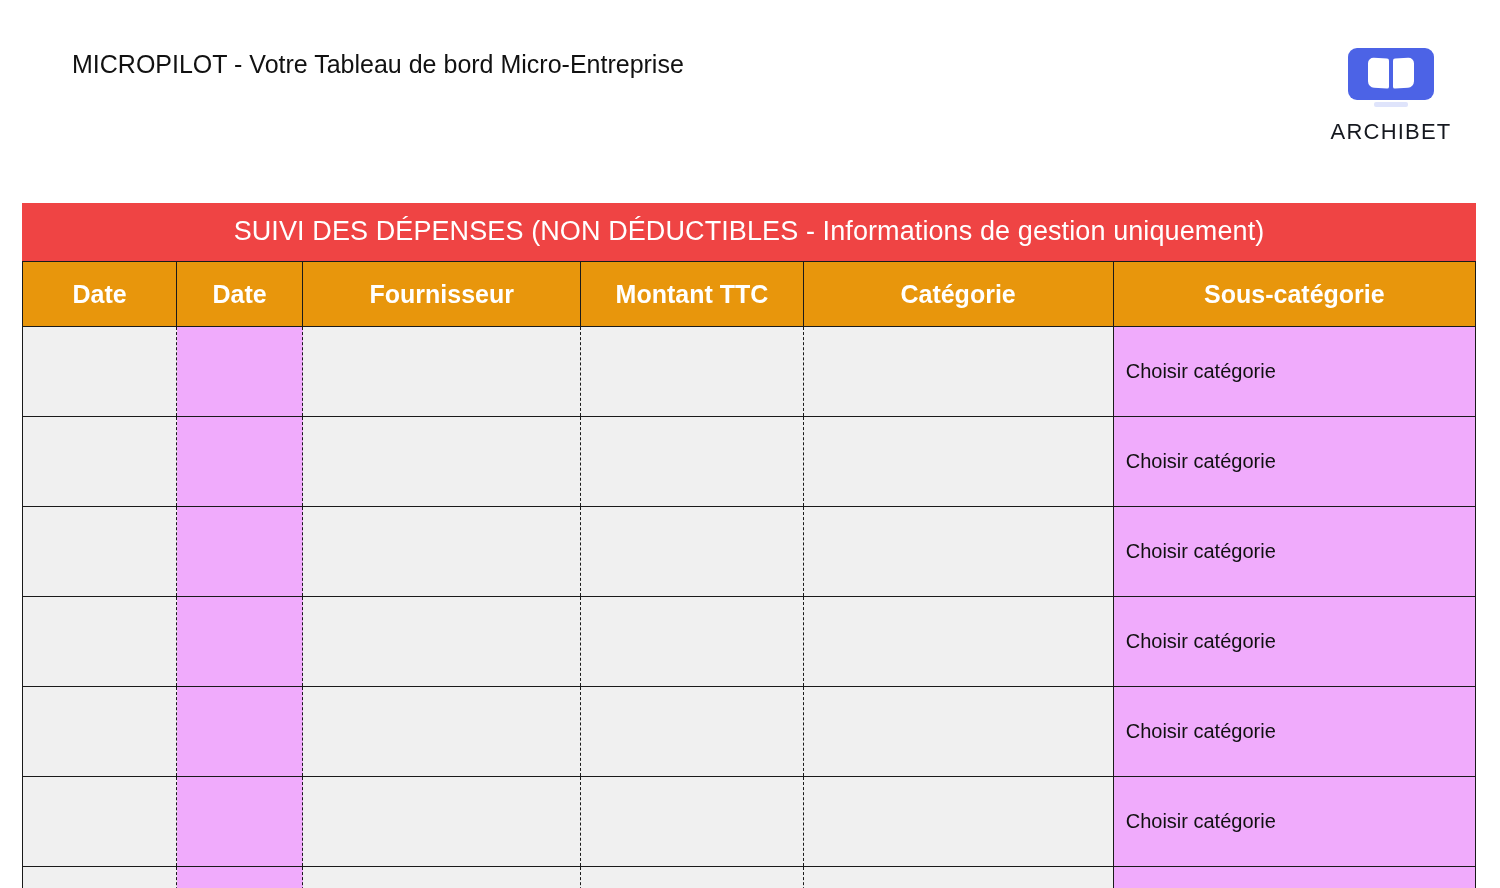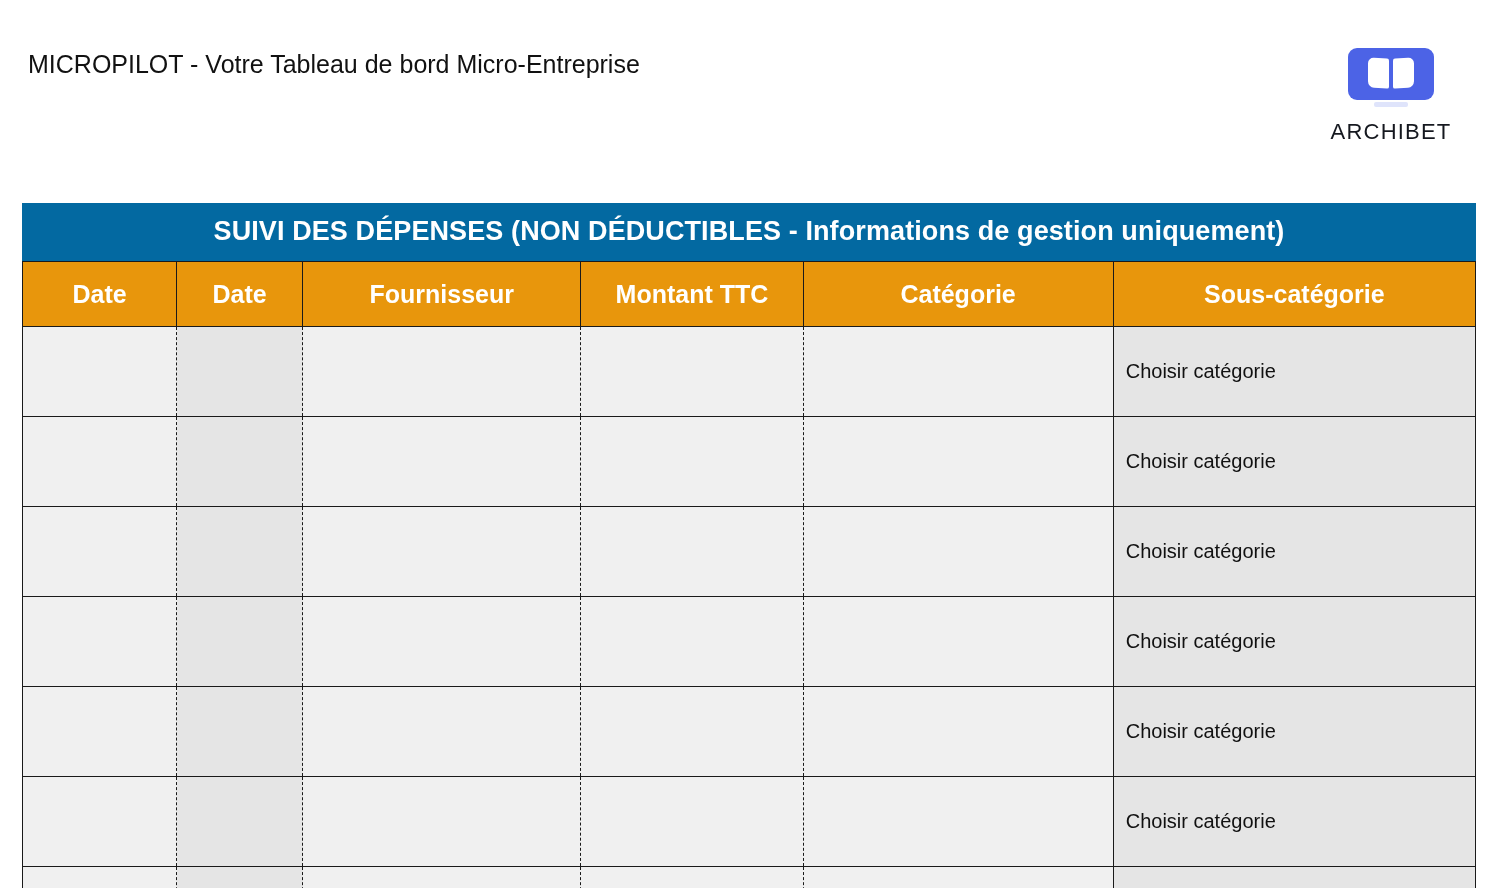--- a/index.html
+++ b/index.html
@@ -19,20 +19,21 @@
   
   .doc-header {
     display: flex;
     justify-content: space-between;
     align-items: flex-start;
     padding: 48px 28px 0 28px;
     box-sizing: border-box;
   }
   .title-block {
     line-height: 1.28;
+    margin-left: 44px;
   }
   .title-line {
     font-size: 25px;
     color: #111111;
     white-space: nowrap;
   }
 
   
   .logo-block {
     width: 150px;
@@ -103,24 +104,24 @@
     color: #15181f;
   }
 
   
   .sheet {
     margin-top: 58px;
     padding: 0 24px 0 22px;
     box-sizing: border-box;
   }
   .banner {
-    background: #0369a1;
+    background: #ef4444;
     color: #ffffff;
     font-size: 27px;
-    font-weight: bold;
+    font-weight: normal;
     text-align: center;
     padding: 13px 0 14px 0;
     letter-spacing: 0.1px;
   }
   .subnote {
     text-align: center;
     font-style: italic;
     font-size: 19px;
     color: #1a1a1a;
     padding: 6px 0 7px 0;
@@ -143,21 +144,21 @@
   }
   table.grid td {
     height: 89px;
     padding: 0 0 0 8px;
     font-size: 20px;
     border-top: 1.6px solid #1a1a1a;
     border-bottom: 1.6px solid #1a1a1a;
     border-left: 1.6px dashed #1a1a1a;
     border-right: 1.6px dashed #1a1a1a;
     vertical-align: middle;
-    background: #e5e5e5;
+    background: #f0abfc;
   }
   table.grid td.filled {
     background: #f0f0f0;
   }
   table.grid td.first {
     border-left: 1.6px solid #1a1a1a;
   }
   table.grid td.last {
     border-right: 1.6px solid #1a1a1a;
     border-left: 1.6px solid #1a1a1a;

